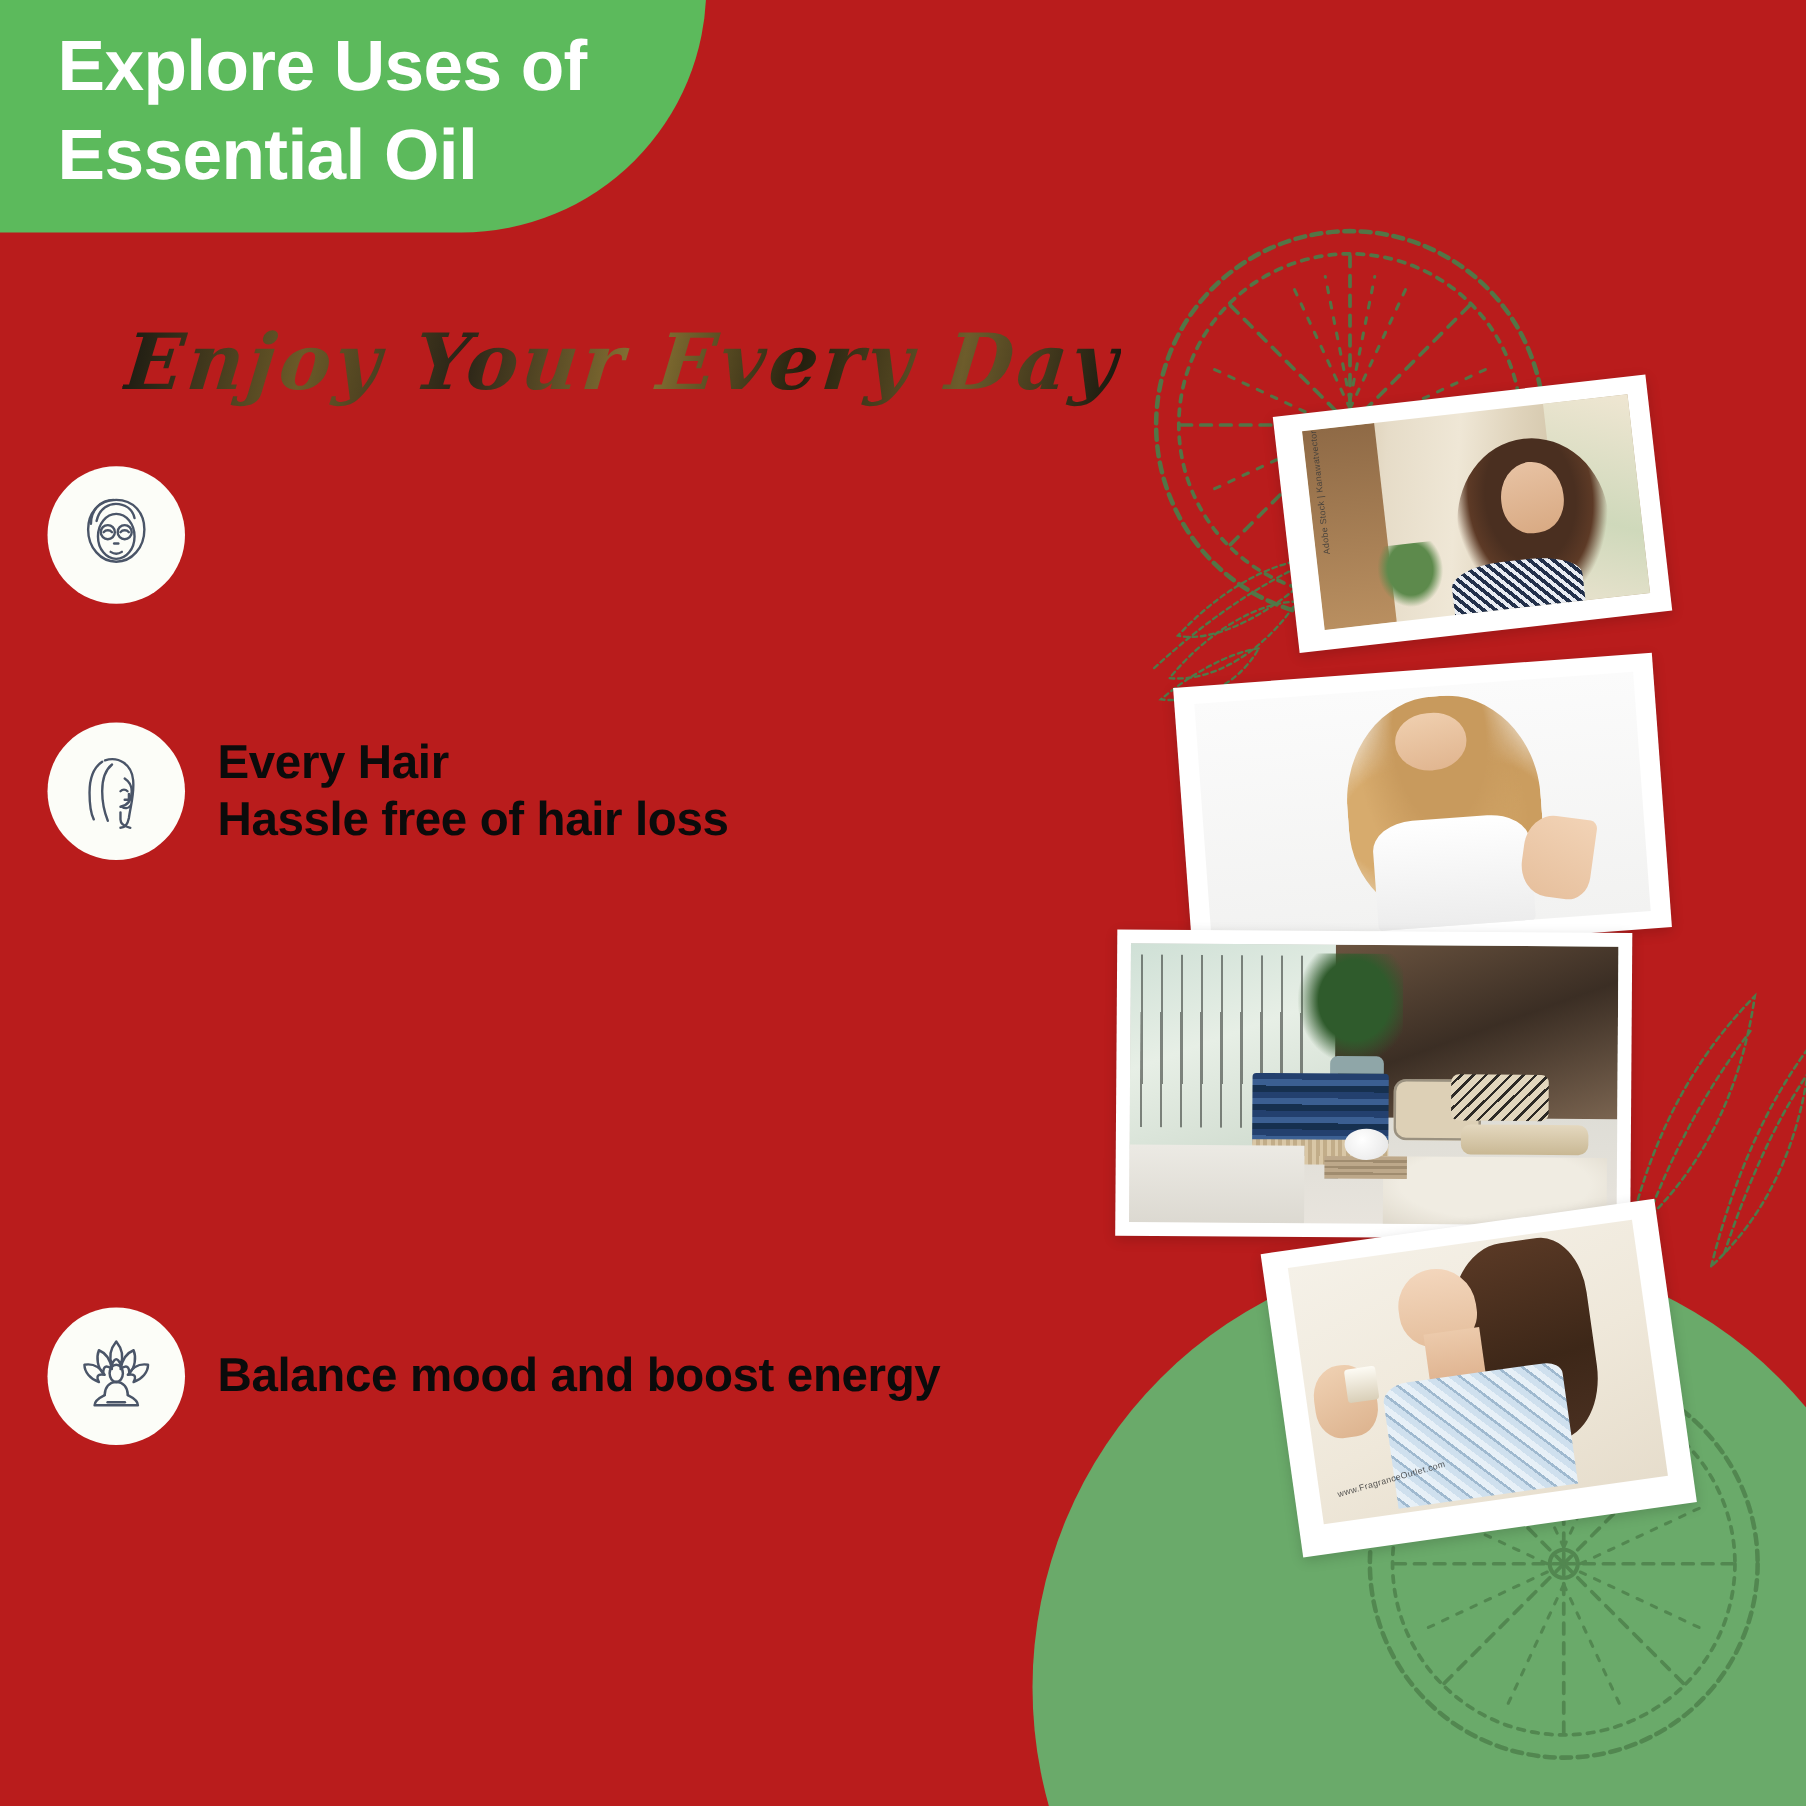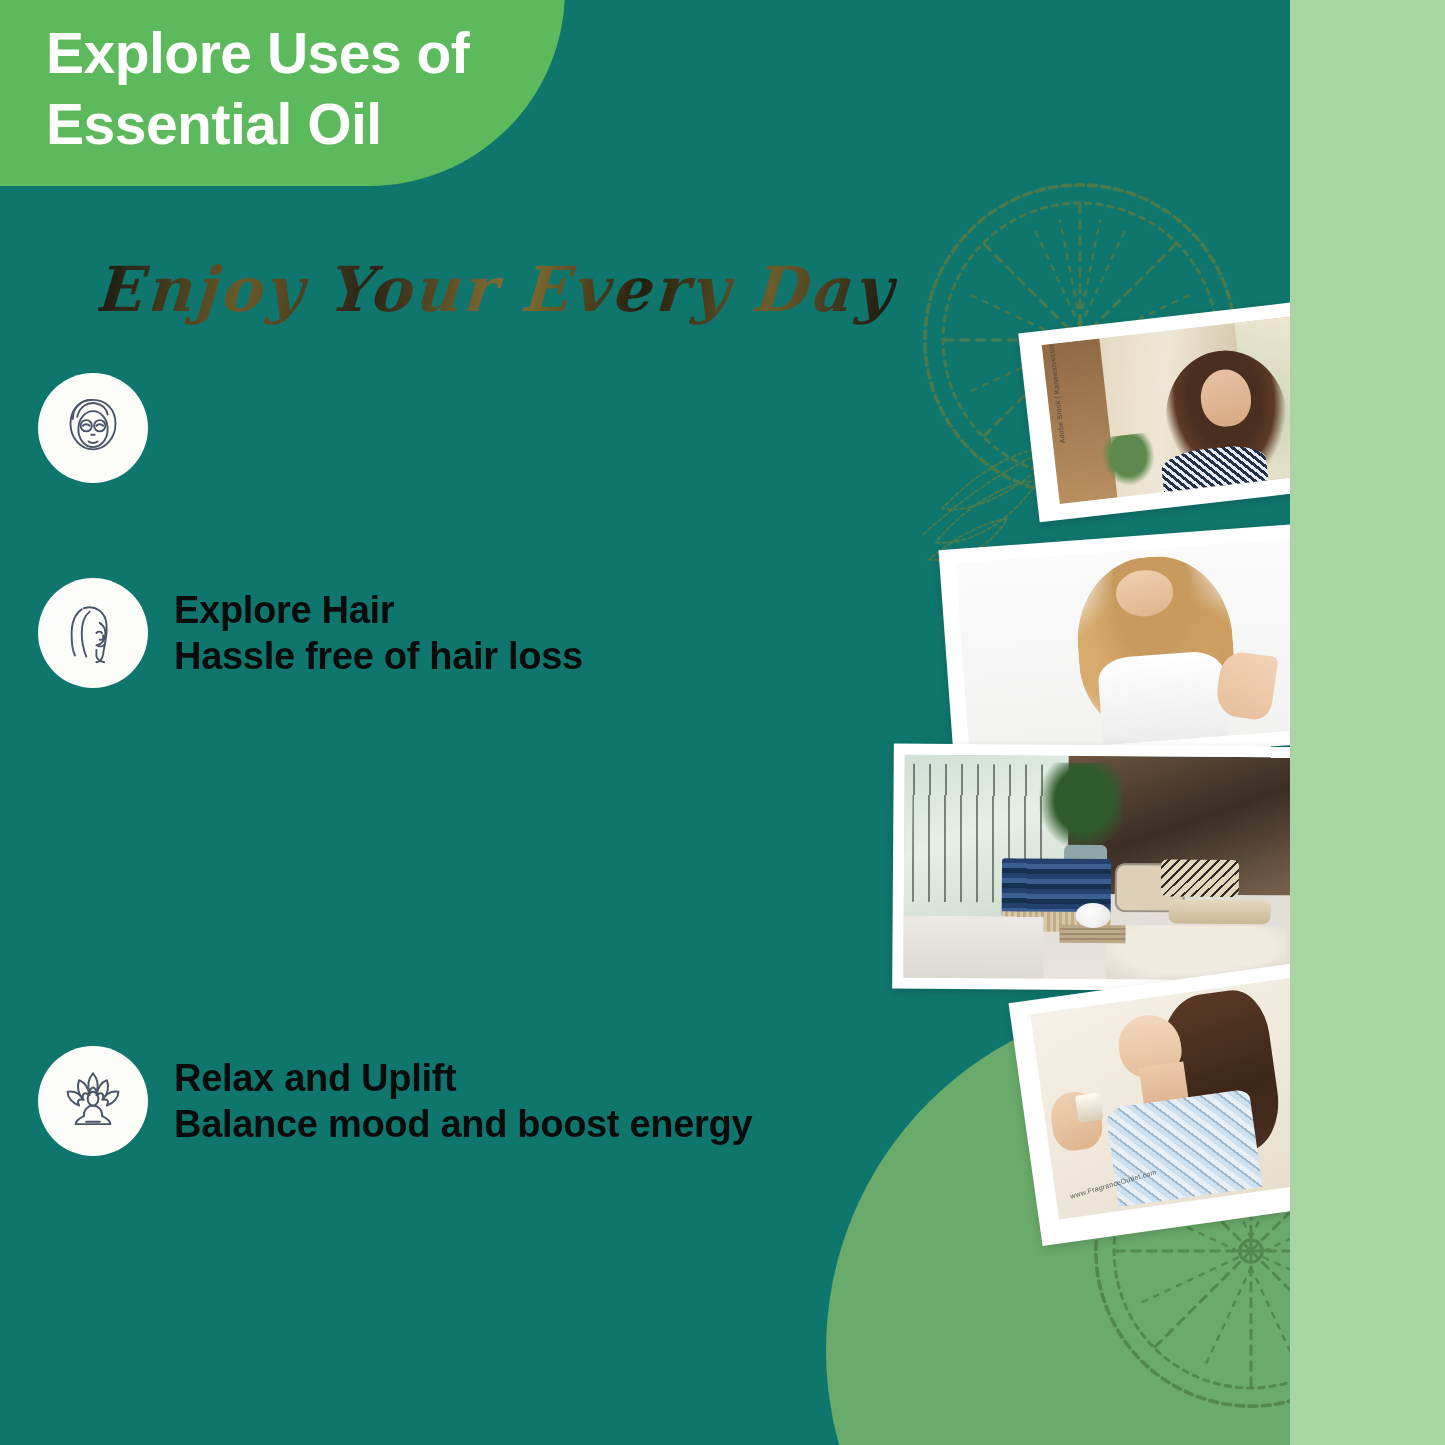--- a/index.html
+++ b/index.html
@@ -4,22 +4,22 @@
 <style>
   html,body{margin:0;padding:0;}
   body{
     width:1445px;height:1445px;
     font-family:"Liberation Sans",sans-serif;
     background:#a8d5a2;
     overflow:hidden;
   }
   #canvas{
     position:relative;
-    width:1290px;height:1445px;
-    background:#0f766e;
+    width:1445px;height:1445px;
+    background:#b91c1c;
     overflow:hidden;
   }
 
   
   .hdr-blob{
     position:absolute;
     left:-320px;top:-330px;
     width:900px;height:510px;
     background:#5cba5c;
     border-radius:0 0 60% 60%/0 0 100% 100%;
@@ -348,21 +348,21 @@
         <path d="M22 11c-6 4-9 12-9 22 0 9 1 15 3 19"></path>
         <path d="M29 13c-5 4-7 11-7 19 0 9 2 16 4 21"></path>
         <path d="M38 23c3 2 5 5 5 9 0 6-3 10-8 11"></path>
         <path d="M35 32c1.4-1.4 3.6-1.4 5 0"></path>
         <path d="M41 34v4h-3"></path>
         <path d="M36 43c2 1.4 4.6 1.2 6-.6"></path>
         <path d="M35 47v5c0 3 3 5 7 6"></path>
       </svg>
     </div>
     <div class="feat-text">
-      <span class="l1">Explore Hair</span>
+      <span class="l1">Every Hair</span>
       <span class="l2">Hassle free of hair loss</span>
     </div>
   </div>
 
 
   <div class="feat" style="left:38px;top:1046px;">
     <div class="icon-circle">
       <svg width="74" height="74" viewBox="0 0 64 64" fill="none" stroke="#4a5568" stroke-width="1.7" stroke-linecap="round" stroke-linejoin="round">
         <path d="M32 8c4 5 5 11 3 16-2-5-4-5-6 0-2-5-1-11 3-16Z"></path>
         <path d="M20 14c5 2 8 7 9 13-4-3-6-2-6 3-4-4-5-11-3-16Z"></path>
@@ -370,21 +370,20 @@
         <path d="M10 24c6-1 11 2 14 7-5-1-6 1-4 5-6-2-10-7-10-12Z"></path>
         <path d="M54 24c0 5-4 10-10 12 2-4 1-6-4-5 3-5 8-8 14-7Z"></path>
         <ellipse cx="32" cy="30" rx="4.6" ry="6"></ellipse>
         <path d="M32 36c-5 0-8 4-8 9"></path>
         <path d="M32 36c5 0 8 4 8 9"></path>
         <path d="M24 45c-4 2-7 4-7 7h30c0-3-3-5-7-7"></path>
         <path d="M26 50h12"></path>
       </svg>
     </div>
     <div class="feat-text">
-      <span class="l1">Relax and Uplift</span>
       <span class="l2">Balance mood and boost energy</span>
     </div>
   </div>
 
   <div class="photo" id="photo1">
     <div class="inner">
       <div class="p1-win"></div>
       <div class="p1-blur"></div>
       <div class="p1-plant"></div>
       <div class="p1-hair"></div>

